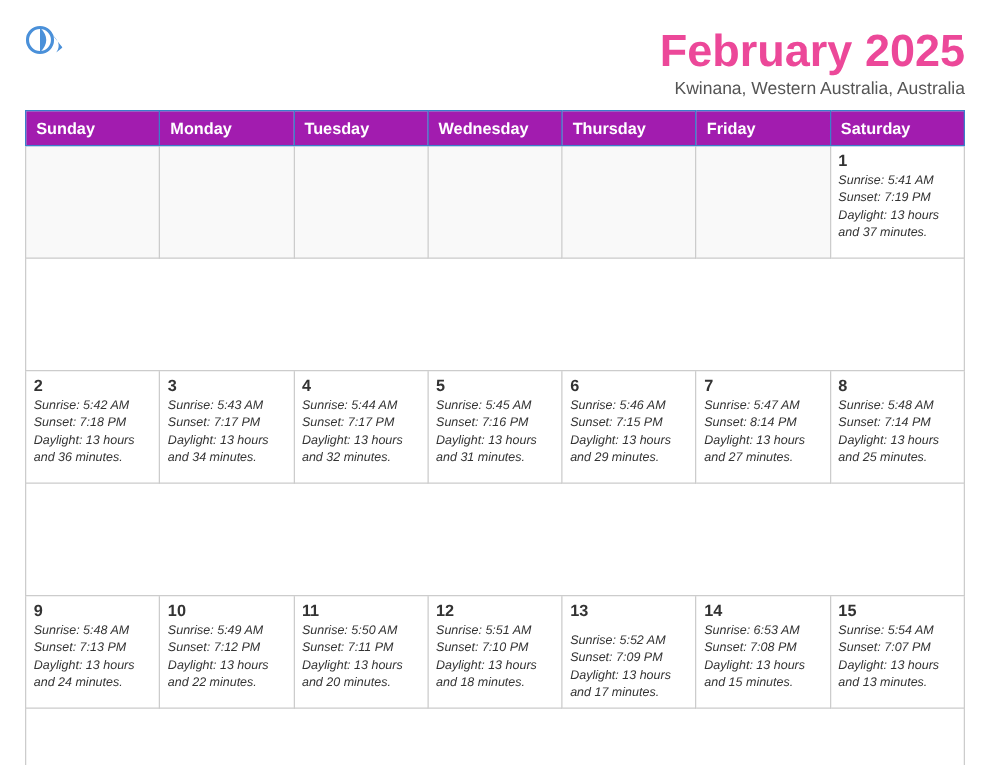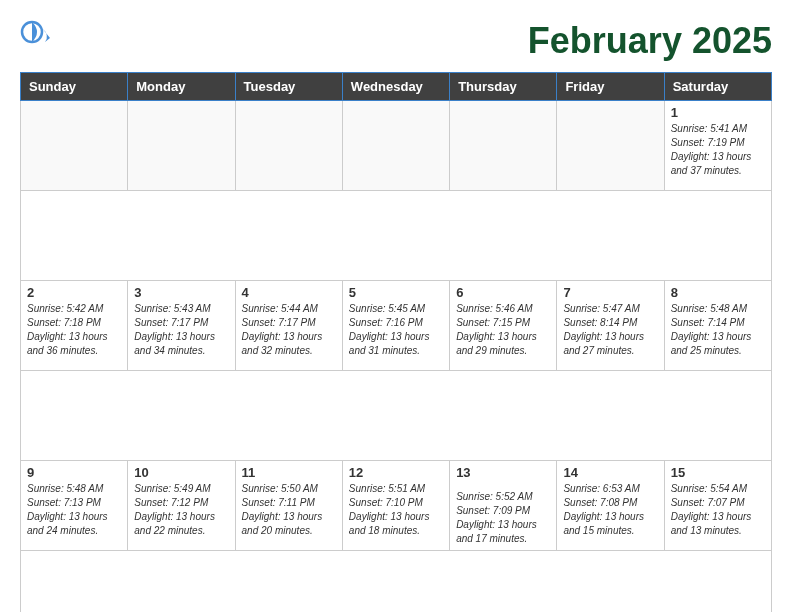--- a/index.html
+++ b/index.html
@@ -37,33 +37,33 @@
       width: 30px;
       height: 30px;
       margin-right: 4px;
     }
     .title-section {
       text-align: right;
     }
     .month-title {
       font-size: 36px;
       font-weight: bold;
-      color: #14532d;
+      color: #ec4899;
     }
     .location {
       font-size: 14px;
       color: #555;
     }
     .calendar {
       width: 100%;
       border-collapse: collapse;
       border: 1px solid #ccc;
     }
     .calendar th {
-      background-color: #404040;
+      background-color: #a21caf;
       color: #fff;
       text-align: left;
       padding: 6px 8px;
       font-size: 13px;
       border: 1px solid #3a80c9;
     }
     .calendar td {
       vertical-align: top;
       padding: 4px 6px;
       border: 1px solid #ccc;
@@ -100,20 +100,21 @@
 <div class="header-section">
   <div class="logo">
     <svg class="logo-icon" viewBox="0 0 30 30">
       <circle cx="12" cy="12" r="10" fill="none" stroke="#4a90d9" stroke-width="2.5"></circle>
       <path d="M12 2 Q22 12 12 22" fill="#4a90d9"></path>
       <path d="M22 8 Q30 15 25 22 L30 18 Z" fill="#4a90d9"></path>
     </svg>
   </div>
   <div class="title-section">
     <div class="month-title">February 2025</div>
+    <div class="location">Kwinana, Western Australia, Australia</div>
   </div>
 </div>
 
 <table class="calendar">
   <thead>
     <tr>
     <th>Sunday</th>
         <th>Monday</th>
         <th>Tuesday</th>
         <th>Wednesday</th>

